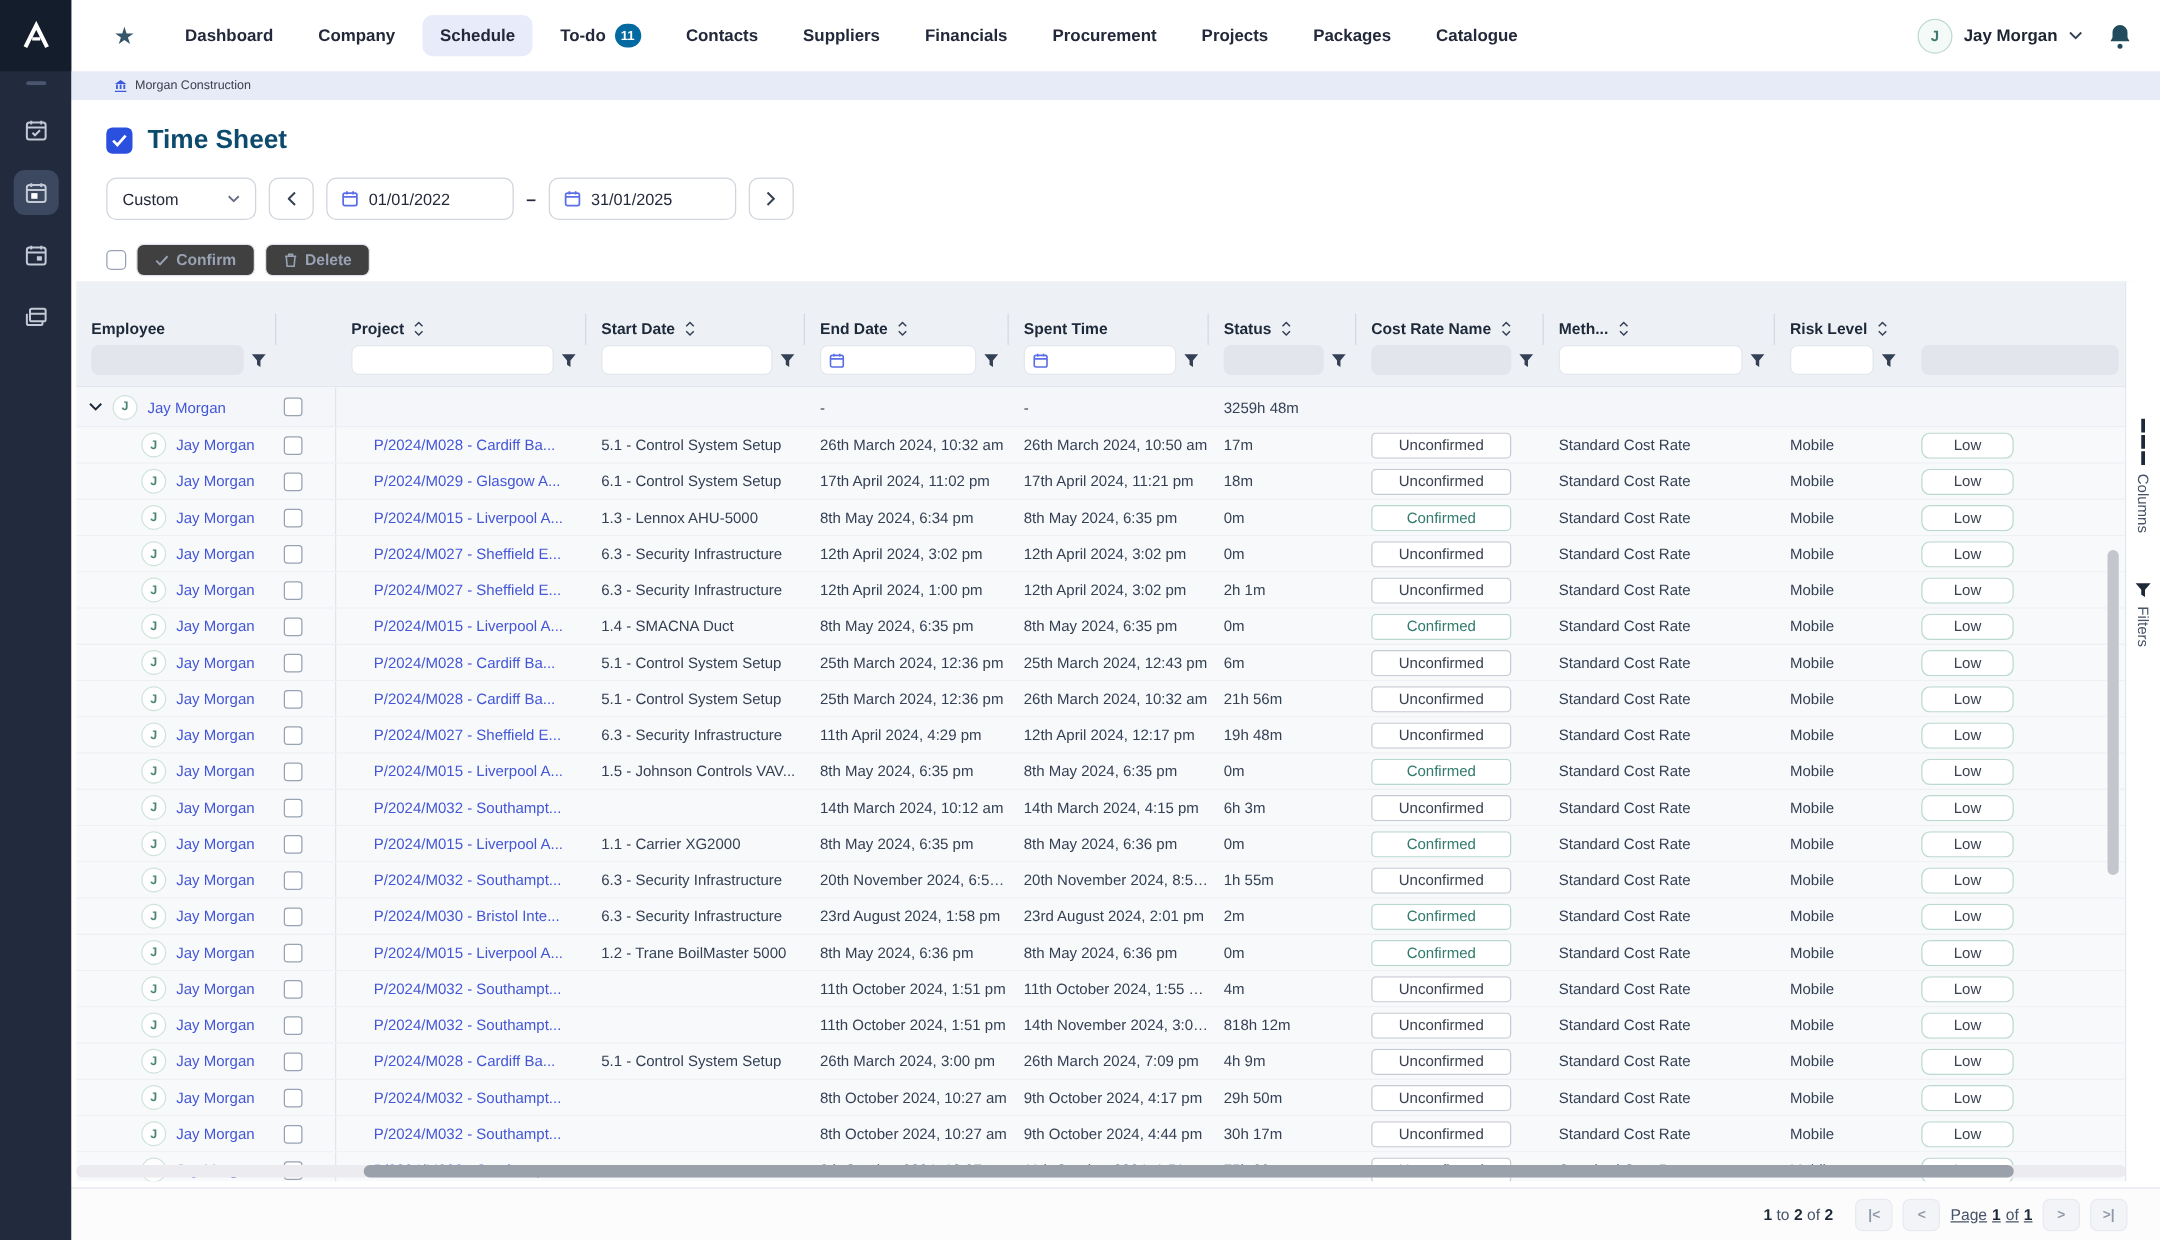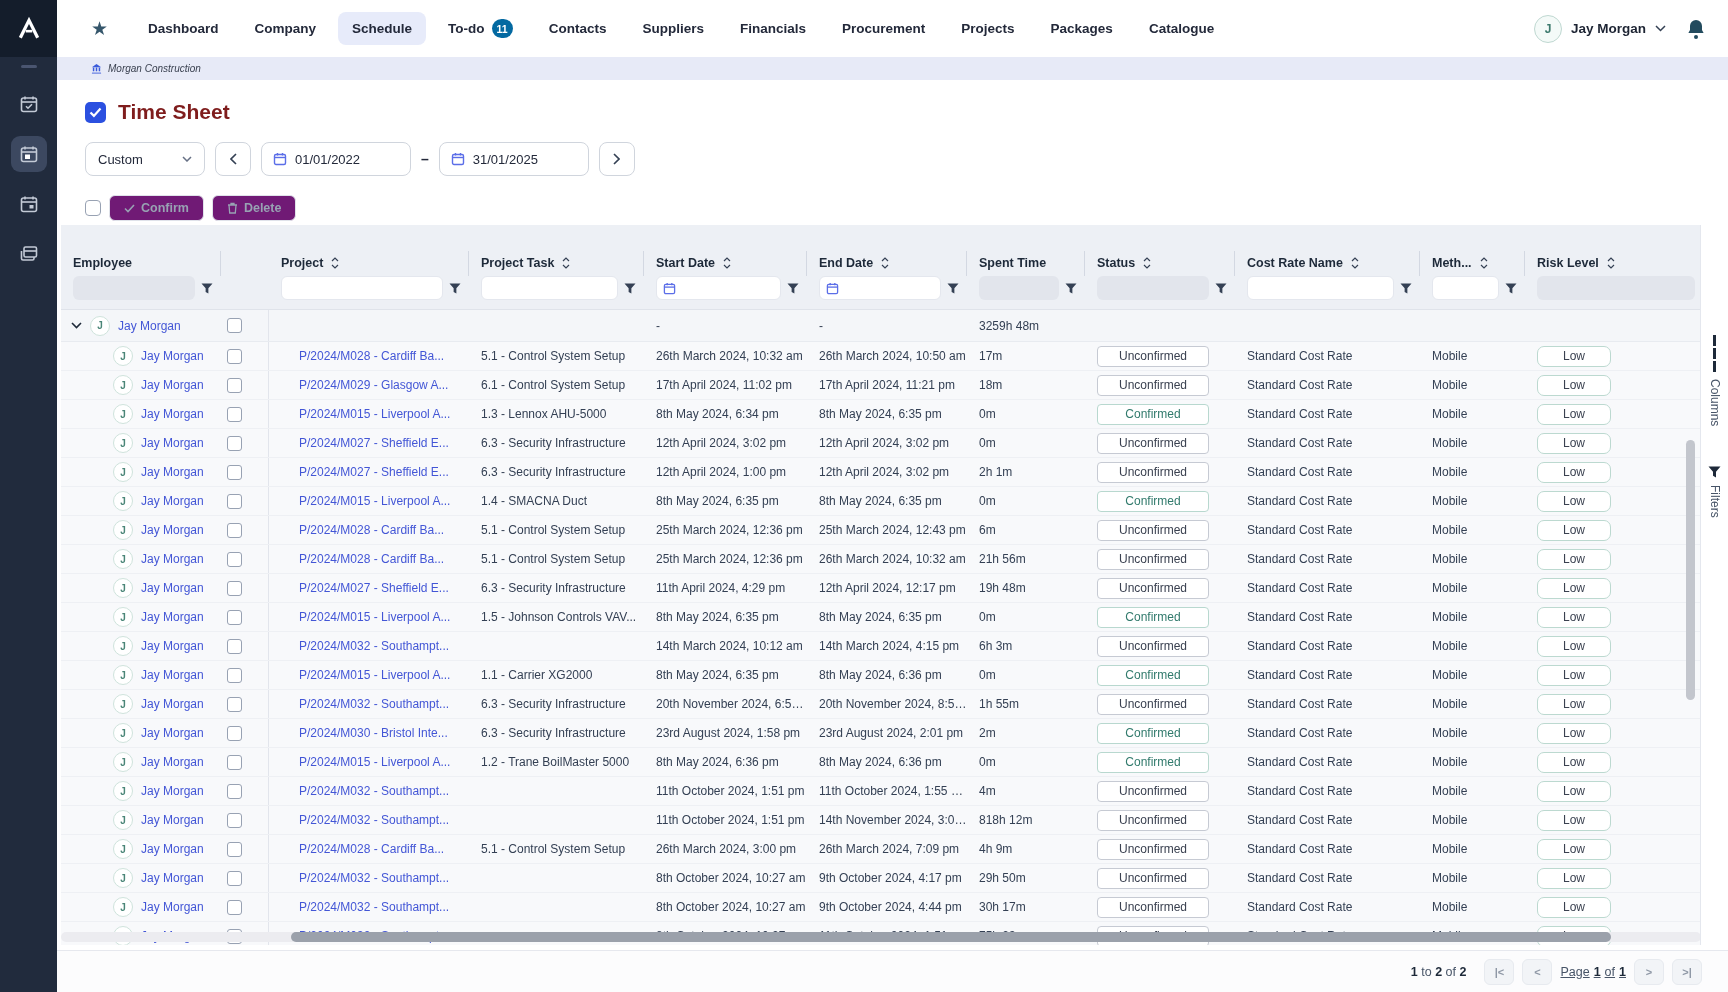--- a/index.html
+++ b/index.html
@@ -22,45 +22,45 @@
   .nav-items { display:flex; align-items:center; gap:8px; flex:1; }
   .nav-item { padding:9px 14px; border-radius:8px; font-size:13.5px; font-weight:600; color:#23293a; cursor:pointer; display:flex; align-items:center; gap:7px; white-space:nowrap; }
   .nav-item.active { background:#e7ebfa; }
   .nav-badge { background:#0369a1; color:#fff; font-size:10.5px; font-weight:700; min-width:19px; height:19px; border-radius:10px; display:flex; align-items:center; justify-content:center; padding:0 5px; }
   .nav-right { display:flex; align-items:center; gap:20px; }
   .user { display:flex; align-items:center; gap:9px; cursor:pointer; }
   .avatar-lg { width:28px; height:28px; border-radius:50%; border:1px solid #bfd8d1; background:#f4faf8; color:#3d7a6e; font-size:12px; font-weight:600; display:flex; align-items:center; justify-content:center; }
   .user-name { font-size:13.5px; font-weight:700; color:#1d2433; }
 
   
-  .breadcrumb { position:absolute; left:57px; top:57px; right:0; height:23px; background:#e7eaf7; display:flex; align-items:center; padding-left:34px; gap:6px;font-style:italic; }
+  .breadcrumb { position:absolute; left:57px; top:57px; right:0; height:23px; background:#e7eaf7; display:flex; align-items:center; padding-left:34px; gap:6px; }
   .breadcrumb span { font-size:10px; color:#3a4150; }
 
   
   .content { position:absolute; left:57px; top:80px; right:0; bottom:0; background:#fff; }
 
   .title-row { position:absolute; left:28px; top:12px; right:24px; height:40px; display:flex; align-items:center; }
   .title-check { width:21px; height:21px; border-radius:5px; background:#2b50e0; display:flex; align-items:center; justify-content:center; margin-right:12px; }
-  .page-title { font-size:21px; font-weight:700; color:#7f1d1d; }
+  .page-title { font-size:21px; font-weight:700; color:#0c4a6e; }
   .title-actions { margin-left:auto; display:flex; gap:10px; }
   .btn { display:flex; align-items:center; justify-content:center; gap:7px; height:36px; border-radius:8px; font-size:13px; font-weight:600; cursor:pointer; }
   .btn.icon-only { width:38px; border:1px solid #d0d5dd; background:#fff; }
   .btn.outline { border:1px solid #d0d5dd; background:#fff; color:#344054; padding:0 17px; }
   .btn.primary { background:#2b4fdd; color:#fff; border:none; padding:0 17px; }
 
   .date-row { position:absolute; left:28px; top:62px; height:34px; display:flex; align-items:center; gap:10px; }
   .select { width:120px; height:34px; border:1px solid #d0d5dd; border-radius:8px; display:flex; align-items:center; padding:0 12px; font-size:13px; color:#23293a; cursor:pointer; }
   .select .caret { margin-left:auto; }
   .sq-btn { width:36px; height:34px; border:1px solid #d0d5dd; border-radius:8px; background:#fff; display:flex; align-items:center; justify-content:center; cursor:pointer; }
   .date-field { width:150px; height:34px; border:1px solid #d0d5dd; border-radius:8px; display:flex; align-items:center; gap:8px; padding:0 11px; font-size:13px; color:#23293a; cursor:pointer; }
   .dash { font-size:14px; font-weight:700; color:#23293a; }
 
   .action-row { position:absolute; left:28px; top:115px; height:26px; display:flex; align-items:center; gap:8px; }
   .checkbox { width:16px; height:16px; border:1.5px solid #98a2b3; border-radius:4px; background:#fff; cursor:pointer; }
-  .sm-btn { height:26px; border-radius:6px; background:#701a75; border:1px solid #e0e3ea; color:#98a2b3; font-size:12.5px; font-weight:600; display:flex; align-items:center; gap:6px; padding:0 14px; cursor:pointer; }
+  .sm-btn { height:26px; border-radius:6px; background:#404040; border:1px solid #e0e3ea; color:#98a2b3; font-size:12.5px; font-weight:600; display:flex; align-items:center; gap:6px; padding:0 14px; cursor:pointer; }
 
   
   .table-wrap { position:absolute; left:4px; top:145px; width:1646px; }
   .trow { display:grid; grid-template-columns:160px 48px 200px 175px 163px 160px 118px 150px 185px 105px 182px; align-items:center; }
   .thead { background:#edf0f5; height:42px; }
   .th { font-size:12.5px; font-weight:700; color:#1d2939; display:flex; align-items:center; gap:8px; padding-left:12px; height:100%; position:relative;margin-top:31px; }
   .th .divider { position:absolute; right:0; top:10px; bottom:10px; width:1px; background:#d3d8e2; }
   .sort { display:flex; flex-direction:column; gap:2px; cursor:pointer; }
   .filters-row { background:#edf0f5; height:43px; border-bottom:1px solid #dfe3ea; }
   .fcell { display:flex; align-items:center; gap:6px; padding:0 8px 0 12px; height:100%; }
@@ -293,32 +293,20 @@
               <svg width="8" height="5" viewBox="0 0 8 5">
                 <path d="M1 4L4 1l3 3" stroke="#344054" stroke-width="1.2" fill="none"></path>
               </svg>
               <svg width="8" height="5" viewBox="0 0 8 5">
                 <path d="M1 1l3 3 3-3" stroke="#344054" stroke-width="1.2" fill="none"></path>
               </svg>
             </span>
             <span class="divider"></span>
           </div>
           <div class="th">
-            <span>Project Task</span>
-            <span class="sort">
-              <svg width="8" height="5" viewBox="0 0 8 5">
-                <path d="M1 4L4 1l3 3" stroke="#344054" stroke-width="1.2" fill="none"></path>
-              </svg>
-              <svg width="8" height="5" viewBox="0 0 8 5">
-                <path d="M1 1l3 3 3-3" stroke="#344054" stroke-width="1.2" fill="none"></path>
-              </svg>
-            </span>
-            <span class="divider"></span>
-          </div>
-          <div class="th">
             <span>Start Date</span>
             <span class="sort">
               <svg width="8" height="5" viewBox="0 0 8 5">
                 <path d="M1 4L4 1l3 3" stroke="#344054" stroke-width="1.2" fill="none"></path>
               </svg>
               <svg width="8" height="5" viewBox="0 0 8 5">
                 <path d="M1 1l3 3 3-3" stroke="#344054" stroke-width="1.2" fill="none"></path>
               </svg>
             </span>
             <span class="divider"></span>

